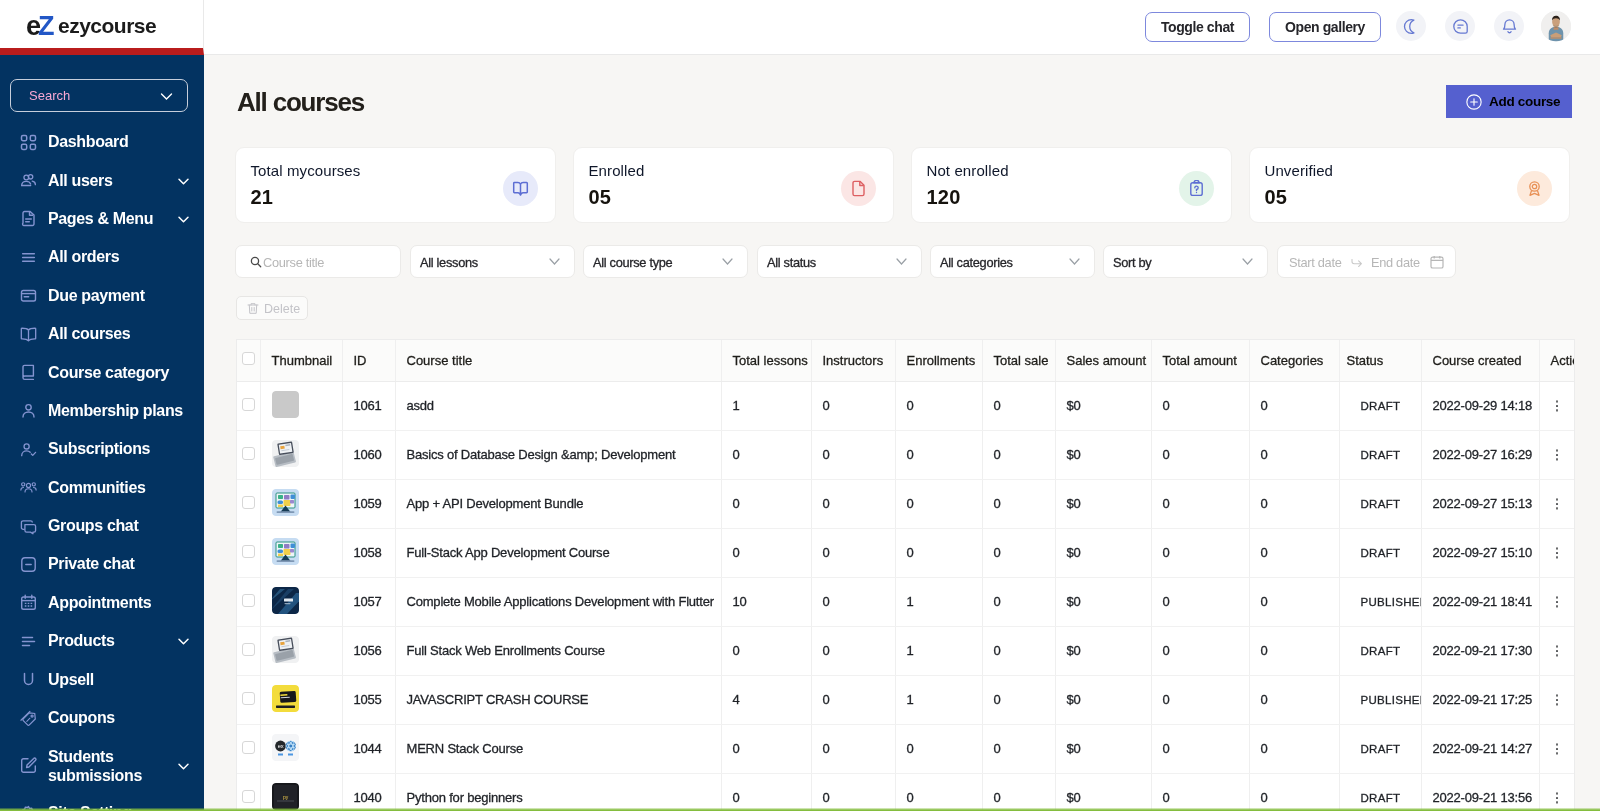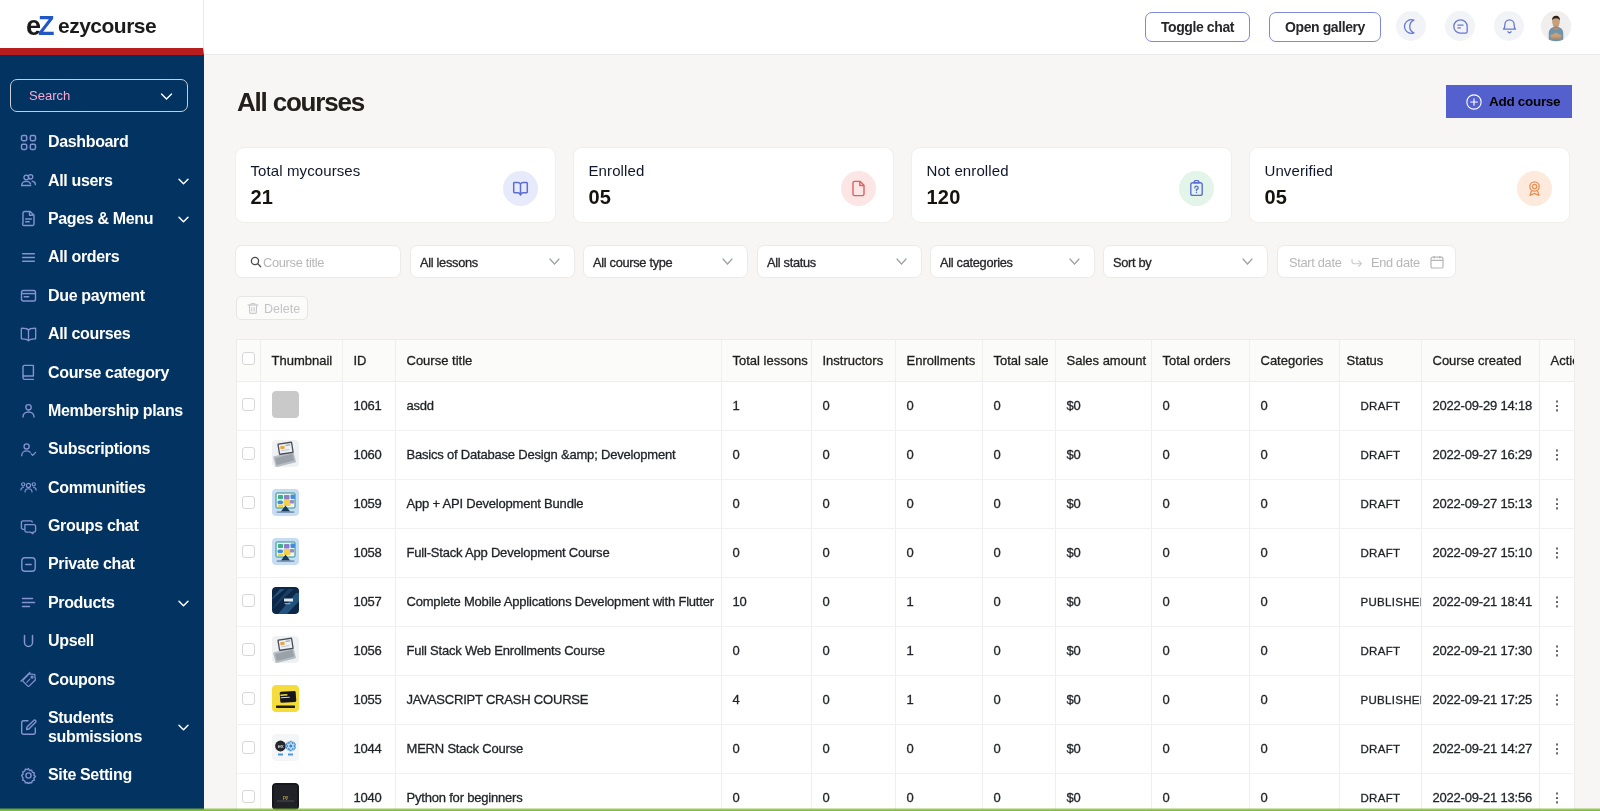--- a/index.html
+++ b/index.html
@@ -210,20 +210,29 @@
             <path d="M5.2 6.5h9.5a1.8 1.8 0 0 1 1.8 1.8v4.4a1.8 1.8 0 0 1-1.8 1.8h-1v1.7l-2.6-1.7H7a1.8 1.8 0 0 1-1.8-1.8z" stroke-linejoin="round"></path>
           </svg>
           <span class="tx">Groups chat</span>
         </div>
     <div class="nitem">
           <svg class="ic" width="17" height="17" viewBox="0 0 17 17" fill="none" stroke="#8494d0" stroke-width="1.4">
             <rect x="1.8" y="1.8" width="13.4" height="13.4" rx="3.2"></rect>
             <path d="M5.8 8.5h5.4" stroke-linecap="round"></path>
           </svg>
           <span class="tx">Private chat</span>
+        </div>
+    <div class="nitem">
+          <svg class="ic" width="17" height="17" viewBox="0 0 17 17" fill="none" stroke="#8494d0" stroke-width="1.4">
+            <rect x="1.7" y="3" width="13.6" height="12.3" rx="1.8"></rect>
+            <path d="M1.7 6.6h13.6"></path>
+            <path d="M5.2 1.3v3M11.8 1.3v3" stroke-linecap="round"></path>
+            <path d="M4.8 9.3h1.6M7.7 9.3h1.6M10.6 9.3h1.6M4.8 12h1.6M7.7 12h1.6M10.6 12h1.6" stroke-width="1.3"></path>
+          </svg>
+          <span class="tx">Appointments</span>
         </div>
     <div class="nitem">
           <svg class="ic" width="16" height="17" viewBox="0 0 16 17" fill="none" stroke="#8494d0" stroke-width="1.5">
             <path d="M2 4.5h10M2 8.5h12M2 12.5h7" stroke-linecap="round"></path>
           </svg>
           <span class="tx">Products</span>
           <svg class="ch" width="13" height="13" viewBox="0 0 13 13">
             <path d="M2 4.2l4.5 4.5L11 4.2" stroke="#fff" stroke-width="1.5" fill="none" stroke-linecap="round" stroke-linejoin="round"></path>
           </svg>
         </div>
@@ -392,21 +401,21 @@
           <tr>
             <th class="cbc"><span class="cb" style="display:inline-block"></span></th>
             <th>Thumbnail</th>
             <th>ID</th>
             <th>Course title</th>
             <th>Total lessons</th>
             <th>Instructors</th>
             <th>Enrollments</th>
             <th>Total sale</th>
             <th>Sales amount</th>
-            <th>Total orders</th>
+            <th>Total amount</th>
             <th>Categories</th>
             <th style="padding-left:7px">Status</th>
             <th>Course created</th>
             <th>Actions</th>
           </tr>
         </thead>
         <tbody>
           <tr>
             <td class="cbc"><span class="cb" style="display:inline-block"></span></td>
             <td><svg class="thumb" viewBox="0 0 27 27">

